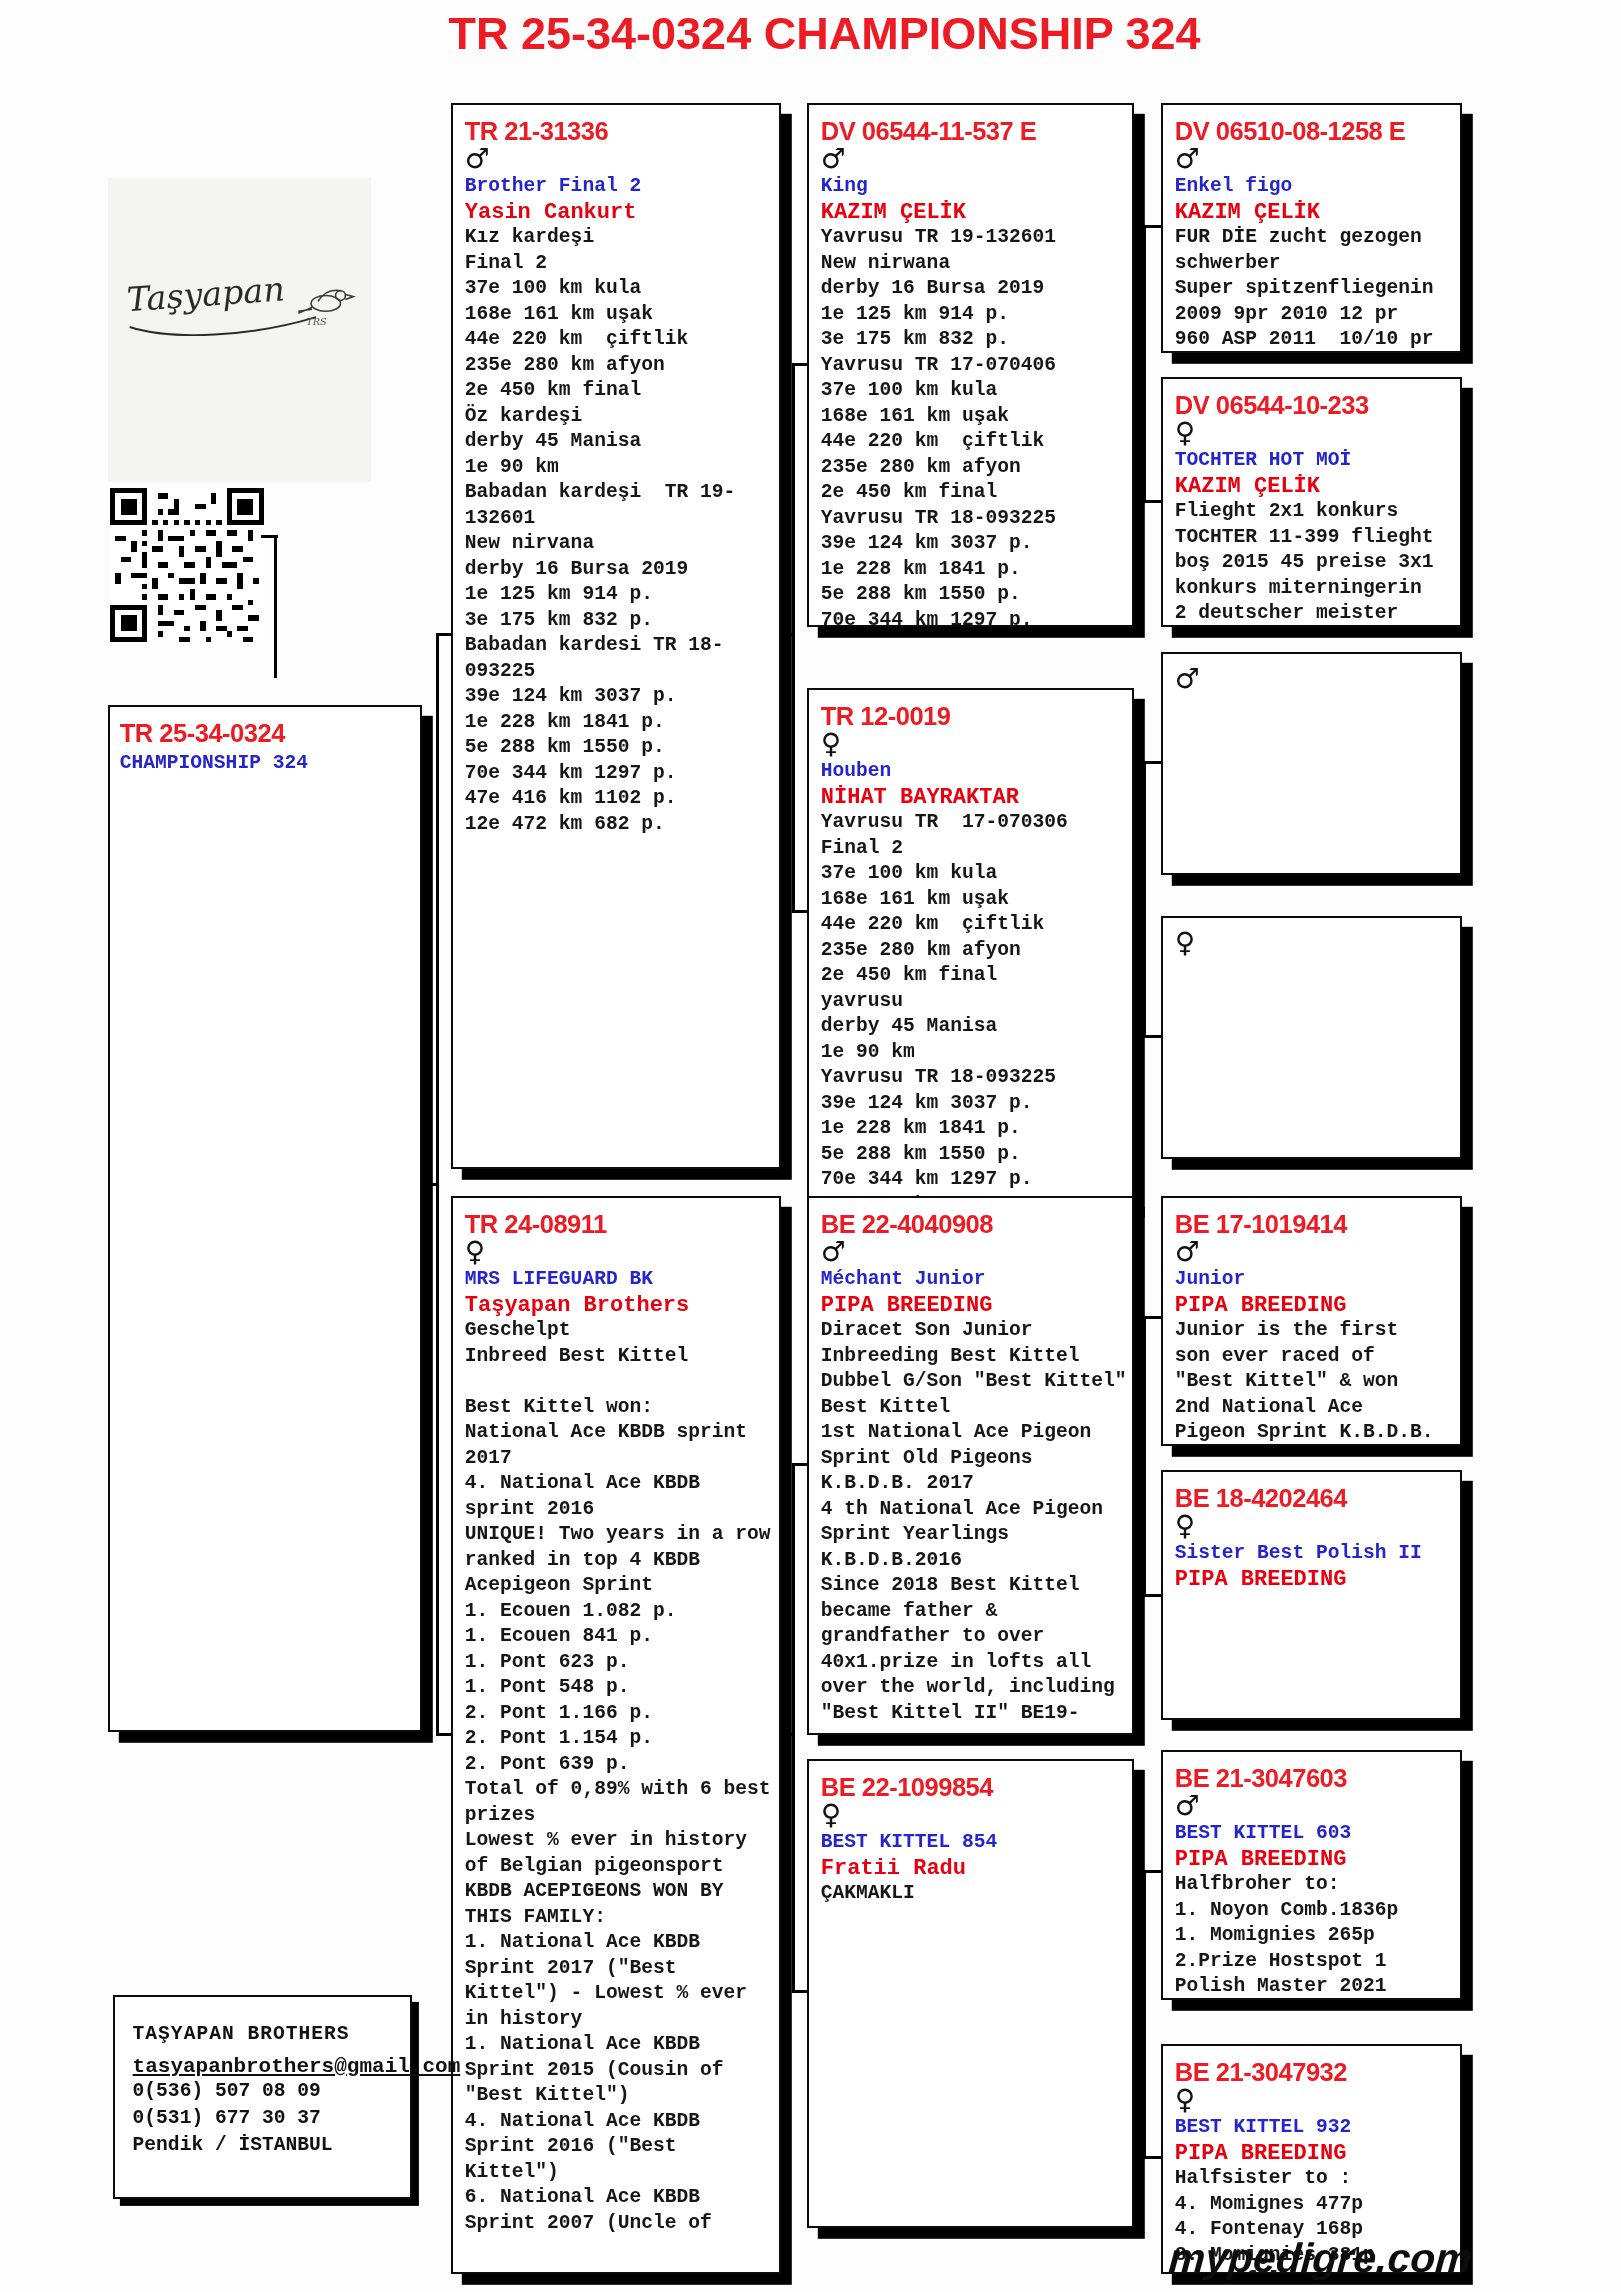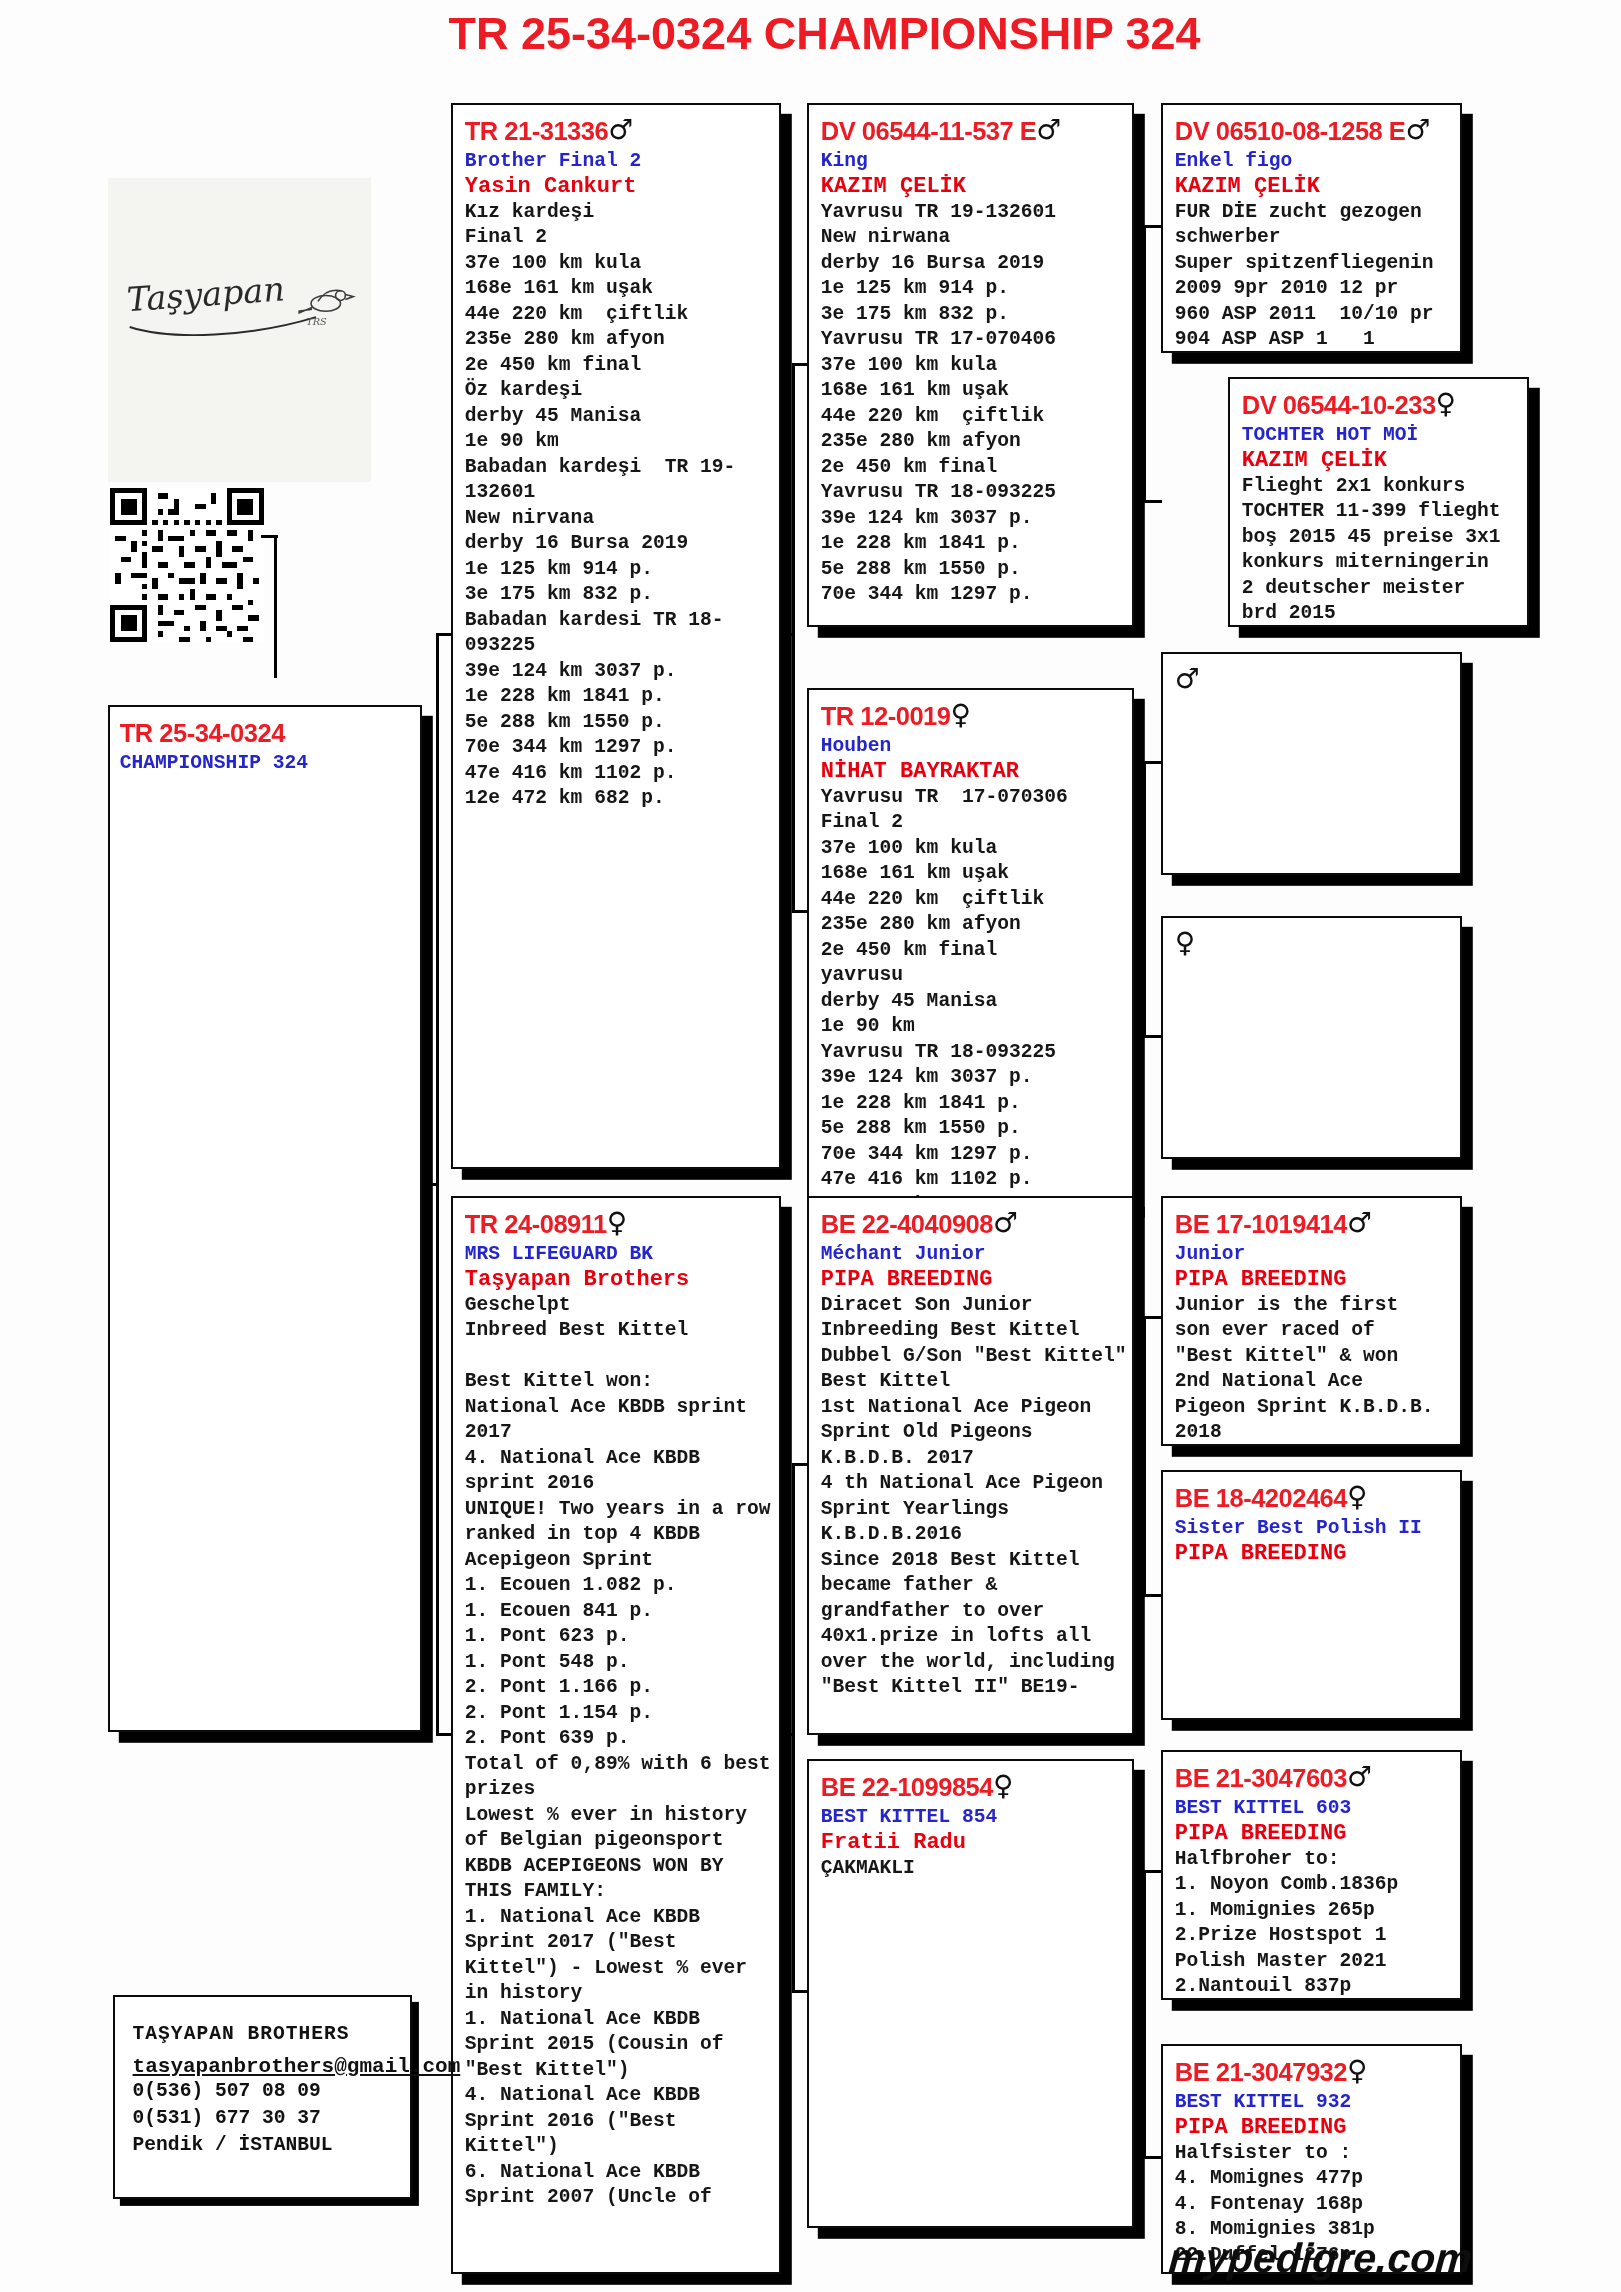--- a/index.html
+++ b/index.html
@@ -4,21 +4,21 @@
 <style>
   html,body{margin:0;padding:0;background:#ffffff;}
   #page{position:relative;width:1621px;height:2293px;background:#fdfdfd;overflow:hidden;
         font-family:"Liberation Mono","DejaVu Sans Mono",monospace;padding-left:28px;}
   .title{position:absolute;left:0;right:0;top:7.8px;text-align:center;
          font-family:"Liberation Sans",sans-serif;font-weight:bold;font-size:45px;
          color:#ed1c24;letter-spacing:0px;}
   
   .pbox{position:absolute;background:#ffffff;border:2.9px solid #0b0b0b;
         box-shadow:10.8px 10.8px 0 0 #000;padding:11.8px 2.9px 0 11.8px;overflow:hidden;box-sizing:border-box;}
-  .box-head{display:flex;justify-content:flex-start;align-items:flex-start;margin-bottom:2.9px;}
+  .box-head{display:flex;justify-content:center;align-items:flex-start;margin-bottom:2.9px;flex-direction:column;}
   .ring{font-family:"Liberation Sans",sans-serif;font-weight:bold;font-size:25.5px;color:#ed1c24;
         letter-spacing:-0.5px;white-space:nowrap;}
   .sex{font-size:28px;line-height:25.5px;color:#111;padding-right:9.8px;font-family:"DejaVu Sans",sans-serif;}
   .pname{color:#2425cb;font-weight:bold;font-size:19.6px;line-height:25.5px;white-space:pre;}
   .pbreeder{color:#e8000f;font-weight:bold;font-size:22px;line-height:25.5px;white-space:pre;}
   .pbody{color:#161616;font-weight:bold;font-size:19.6px;line-height:25.5px;white-space:pre-wrap;}
   
   .logo-box{position:absolute;left:108px;top:178px;width:263px;height:304px;background:#f4f4f1;}
   .logo-box svg{position:absolute;left:5.9px;top:88px;}
   .qr{position:absolute;left:110px;top:488px;width:154px;height:154px;}
@@ -297,21 +297,21 @@
     <div class="pname">Enkel figo</div>
     <div class="pbreeder">KAZIM ÇELİK</div>
     <div class="pbody">FUR DİE zucht gezogen
 schwerber
 Super spitzenfliegenin
 2009 9pr 2010 12 pr
 960 ASP 2011  10/10 pr
 904 ASP ASP 1   1</div>
   </div>
 
-  <div class="pbox" style="left:1228px;top:377px;width:301px;height:250px;">
+  <div class="pbox" style="left:1161px;top:377px;width:301px;height:250px;">
     <div class="box-head">
       <span class="ring">DV 06544-10-233</span>
       <span class="sex">♀</span>
     </div>
     <div class="pname">TOCHTER HOT MOİ</div>
     <div class="pbreeder">KAZIM ÇELİK</div>
     <div class="pbody">Flieght 2x1 konkurs
 TOCHTER 11-399 flieght
 boş 2015 45 preise 3x1
 konkurs miterningerin

